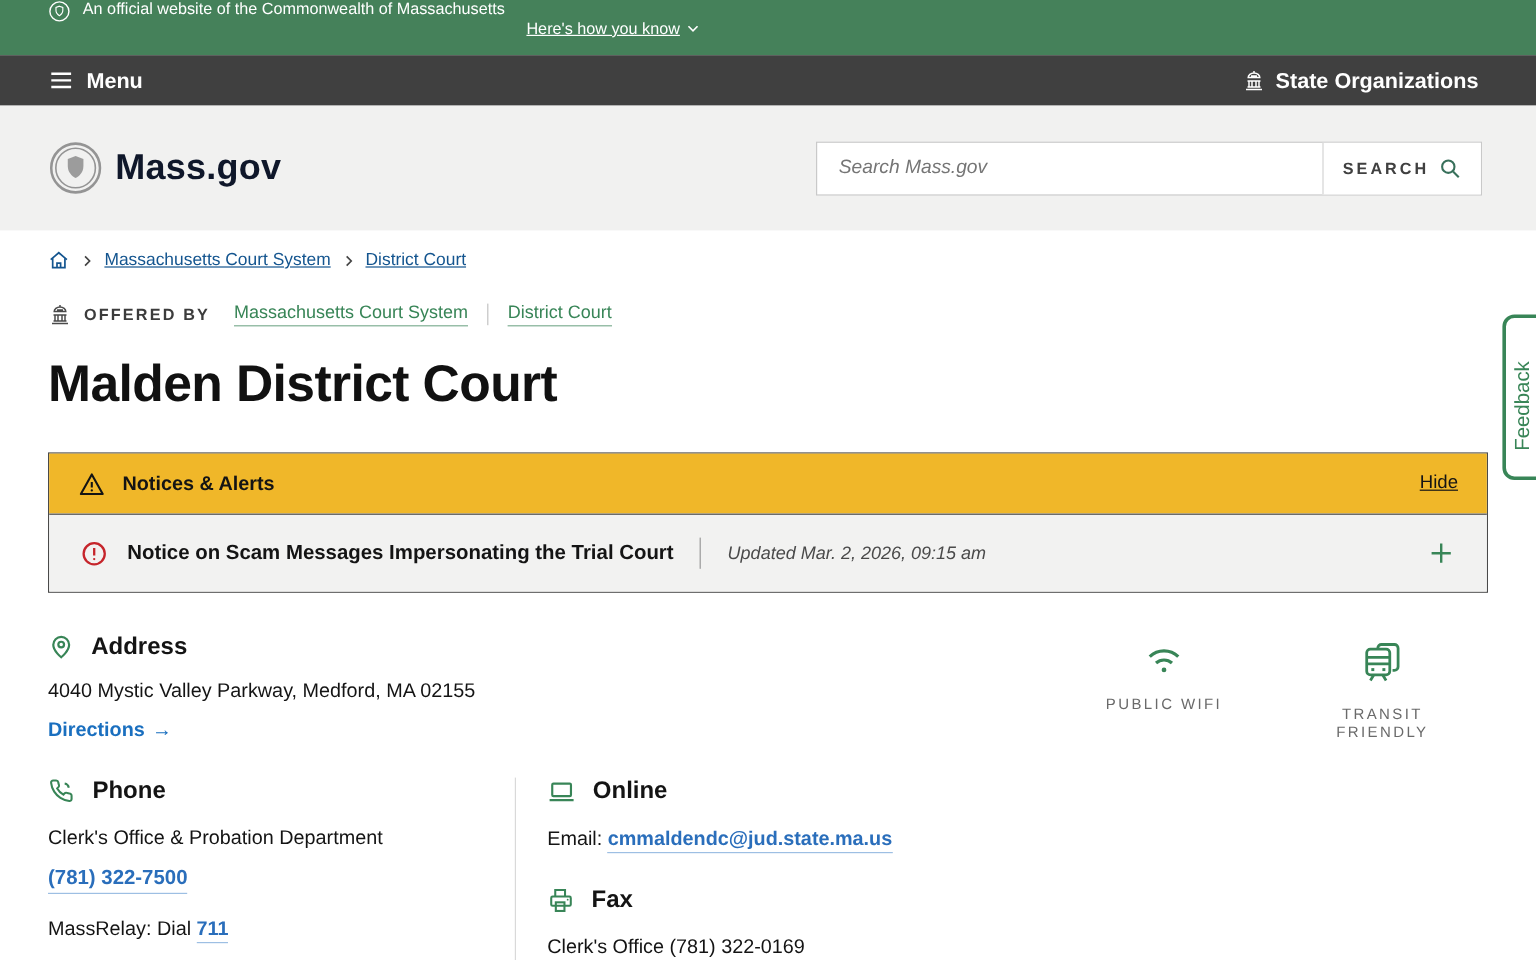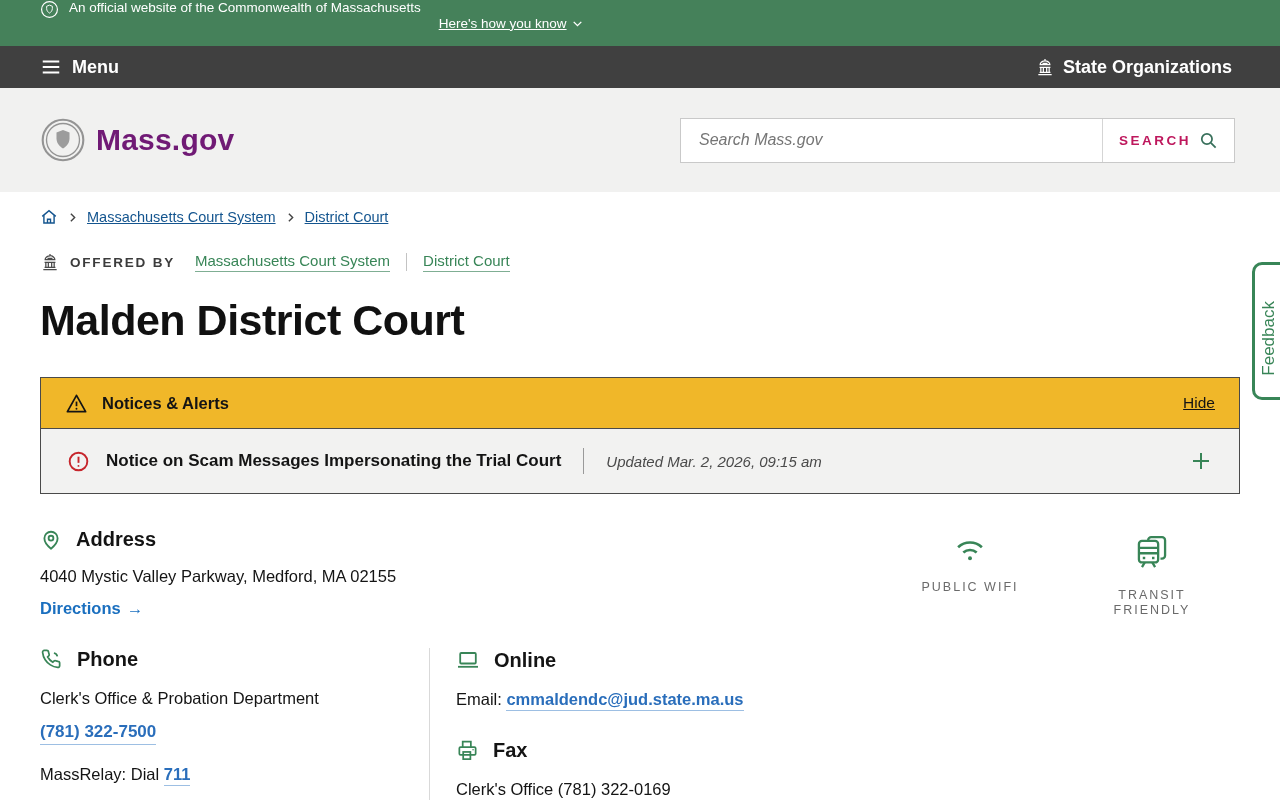--- a/index.html
+++ b/index.html
@@ -19,28 +19,28 @@
     justify-content:space-between; padding:0 48px 0 40px; color:#fff; }
   .navbar .menu-btn { display:flex; align-items:center; gap:10px; cursor:pointer;
     font-size:18px; font-weight:700; }
   .navbar .orgs { display:flex; align-items:center; gap:8px; cursor:pointer;
     font-size:18px; font-weight:600; }
 
   
   .header { height:104px; background:#F1F1F0; display:flex; align-items:center;
     justify-content:space-between; padding:0 45px 0 40px; }
   .logo { display:flex; align-items:center; gap:10px; cursor:pointer; }
-  .logo .brand { font-size:30px; font-weight:700; color:#701a75; letter-spacing:.2px; }
+  .logo .brand { font-size:30px; font-weight:700; color:#0f172a; letter-spacing:.2px; }
   .searchbox { display:flex; align-items:stretch; width:555px; height:45px;
     background:#fff; border:1px solid #c9c9c9; }
   .searchbox input { flex:1; border:none; outline:none; padding:0 18px;
     font-size:16px; font-style:italic; color:#333; background:transparent;
     font-family:Liberation Sans, sans-serif; }
   .search-btn { display:flex; align-items:center; gap:8px; padding:0 16px;
-    border-left:1px solid #d5d5d5; cursor:pointer; color:#be185d;
+    border-left:1px solid #d5d5d5; cursor:pointer; color:#404040;
     font-size:13.5px; font-weight:700; letter-spacing:2.5px; background:#fff; }
 
   
   .content { padding:0 40px; }
 
   .breadcrumb { margin-top:16px; display:flex; align-items:center; gap:8px;
     font-size:14.5px; }
   .breadcrumb a { color:#14558F; text-decoration:underline; cursor:pointer; }
   .crumb-sep { display:flex; }
 
@@ -63,21 +63,21 @@
     text-decoration:underline; cursor:pointer; }
   .notice { height:65px; background:#F2F2F1; border-top:1px solid #4a4a4a;
     display:flex; align-items:center; padding:0 26px; gap:16px; }
   .notice .nt { font-size:17px; font-weight:700; cursor:pointer; }
   .notice .vsep { width:1px; height:26px; background:#9a9a9a; margin:0 6px; }
   .notice .upd { font-size:15px; font-style:italic; color:#4a4a4a; }
   .notice .plus { margin-left:auto; display:flex; cursor:pointer; }
 
   
   .addr-row { margin-top:34px; display:flex; justify-content:space-between; }
-  .sec-head { display:flex; align-items:center; gap:14px; }
+  .sec-head { display:flex; align-items:flex-start; gap:14px; }
   .sec-head .h { font-size:20px; font-weight:700; }
   .addr-line { margin-top:16px; font-size:16.5px; }
   .directions { margin-top:13px; font-size:16.5px; font-weight:600;
     color:#1A6FBF; cursor:pointer; display:inline-flex; gap:6px; }
   .amenities { display:flex; gap:70px; margin-right:32px; margin-top:6px; }
   .amenity { width:112px; display:flex; flex-direction:column; align-items:center; }
   .amenity .al { margin-top:14px; font-size:12.5px; font-weight:500;
     letter-spacing:2px; color:#6a6a6a; text-align:center; line-height:1.2; }
 
   

